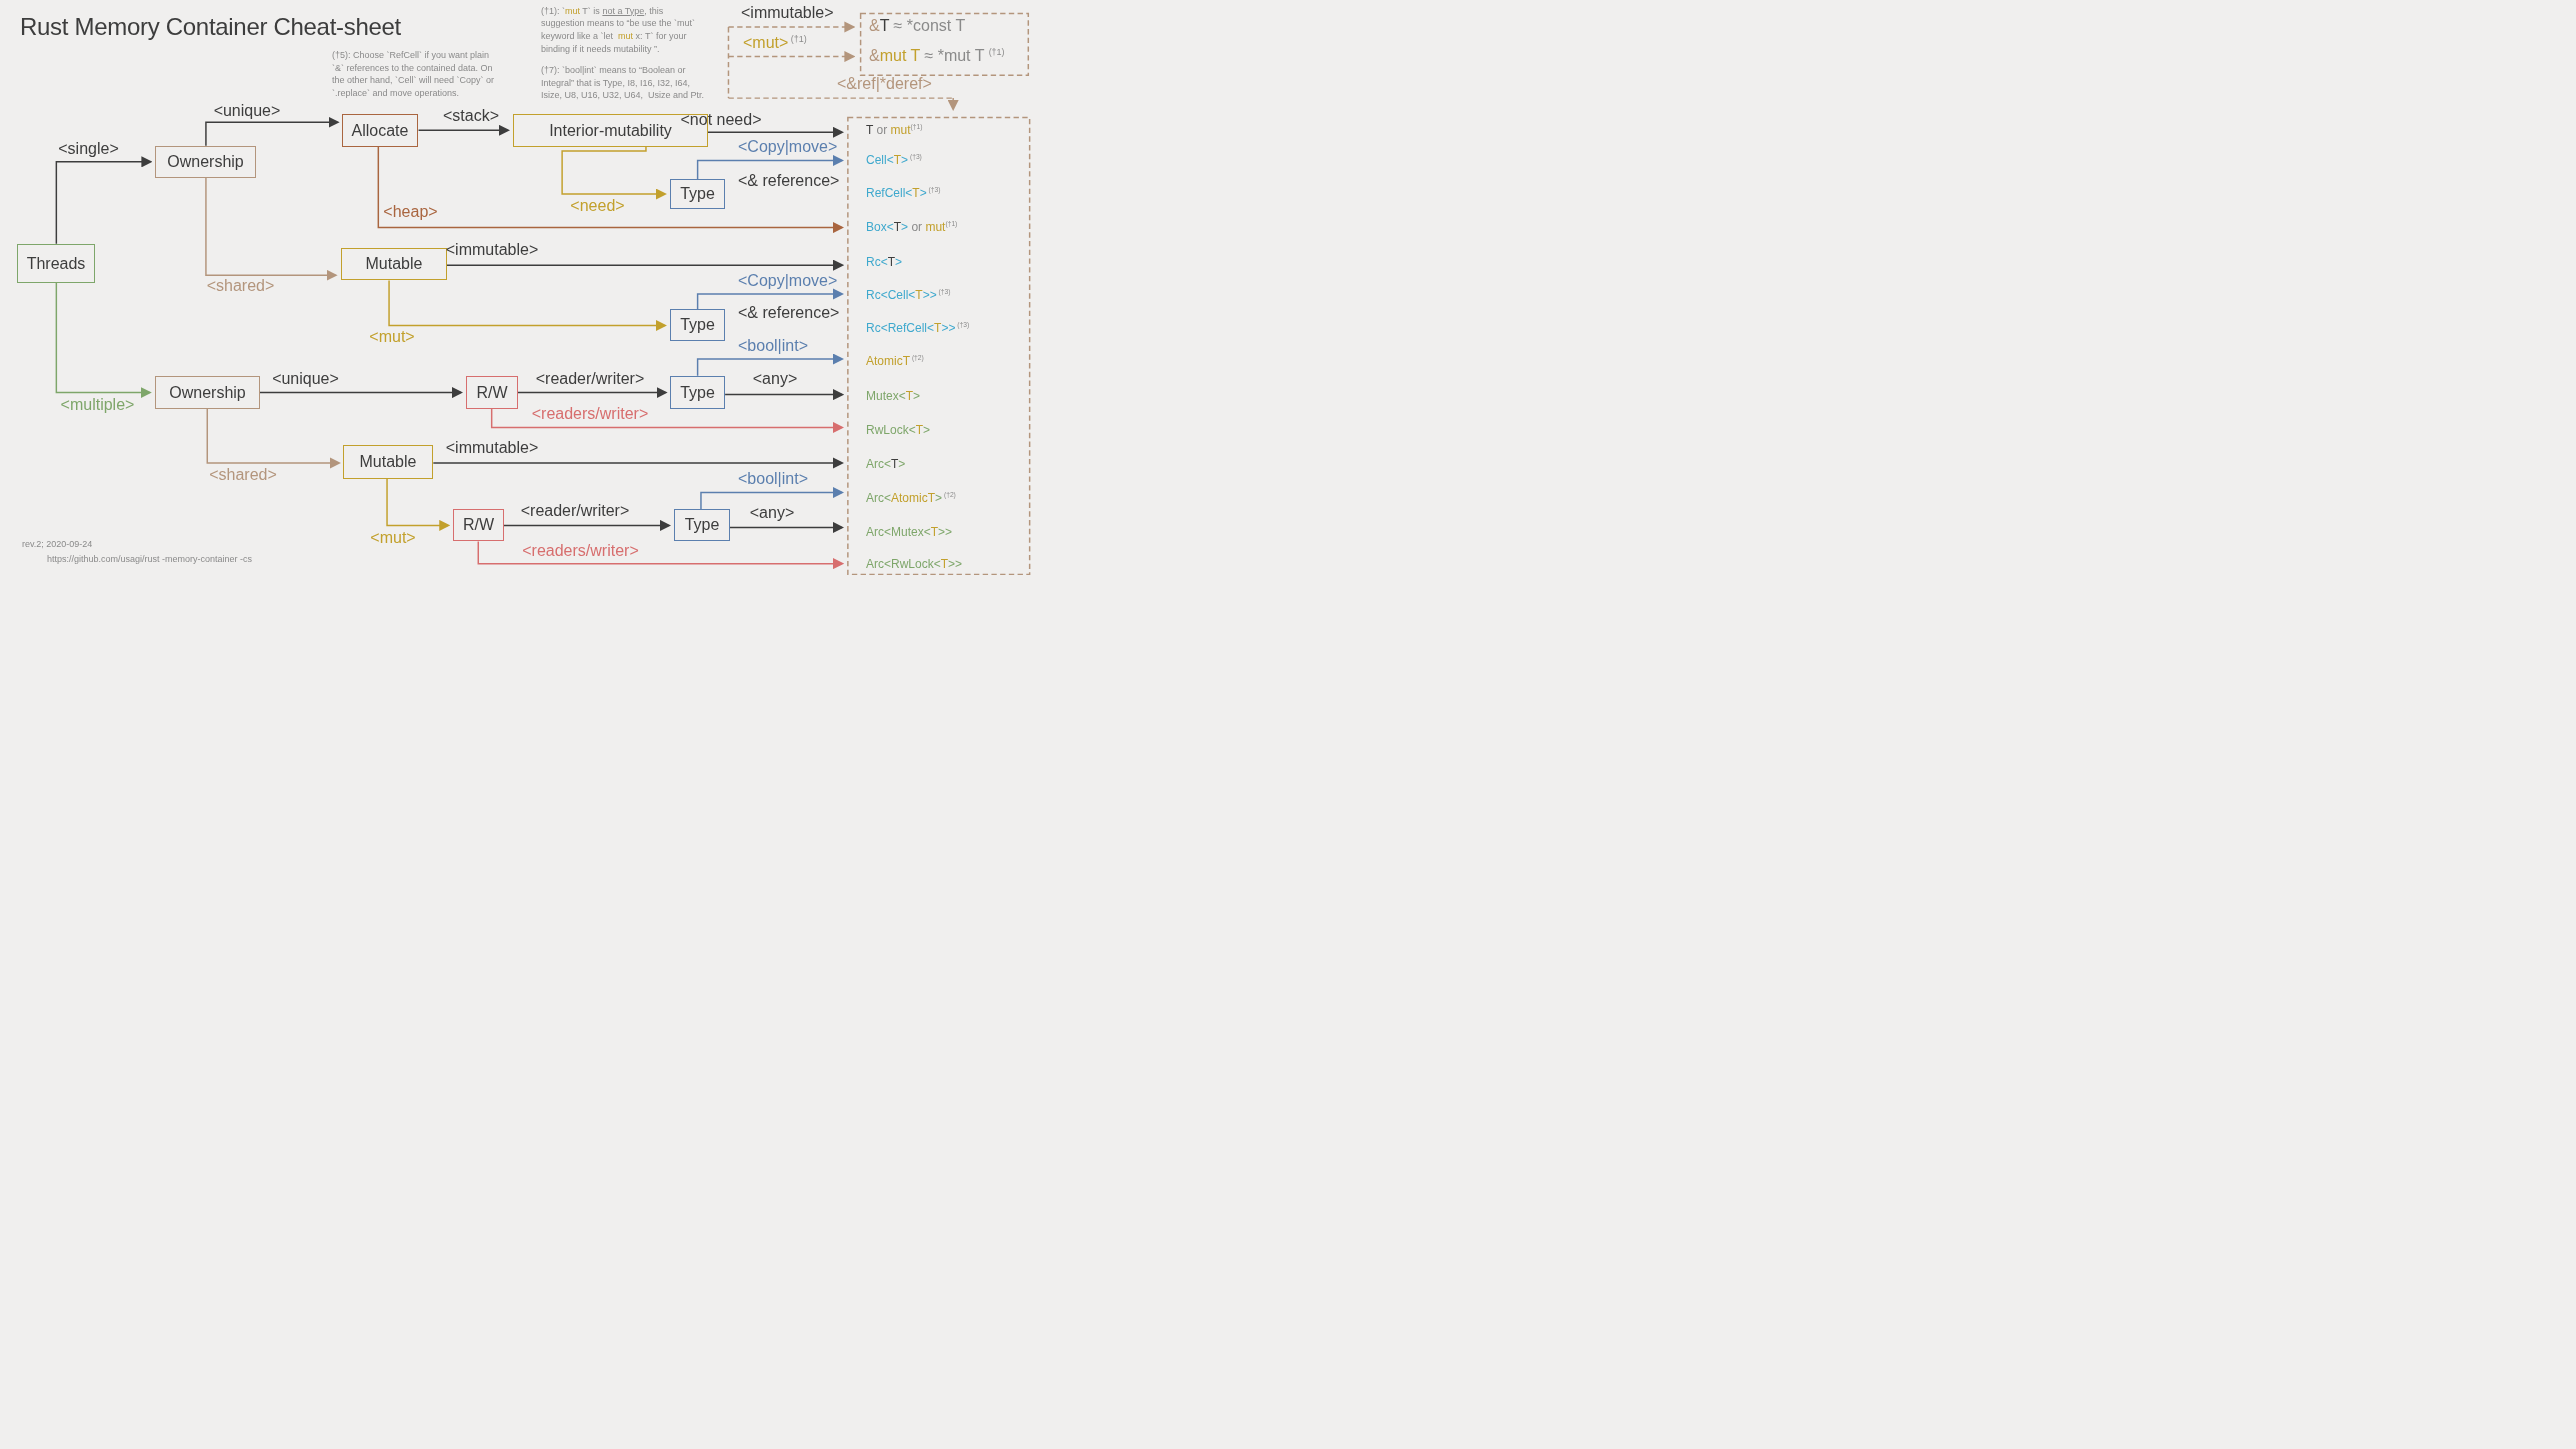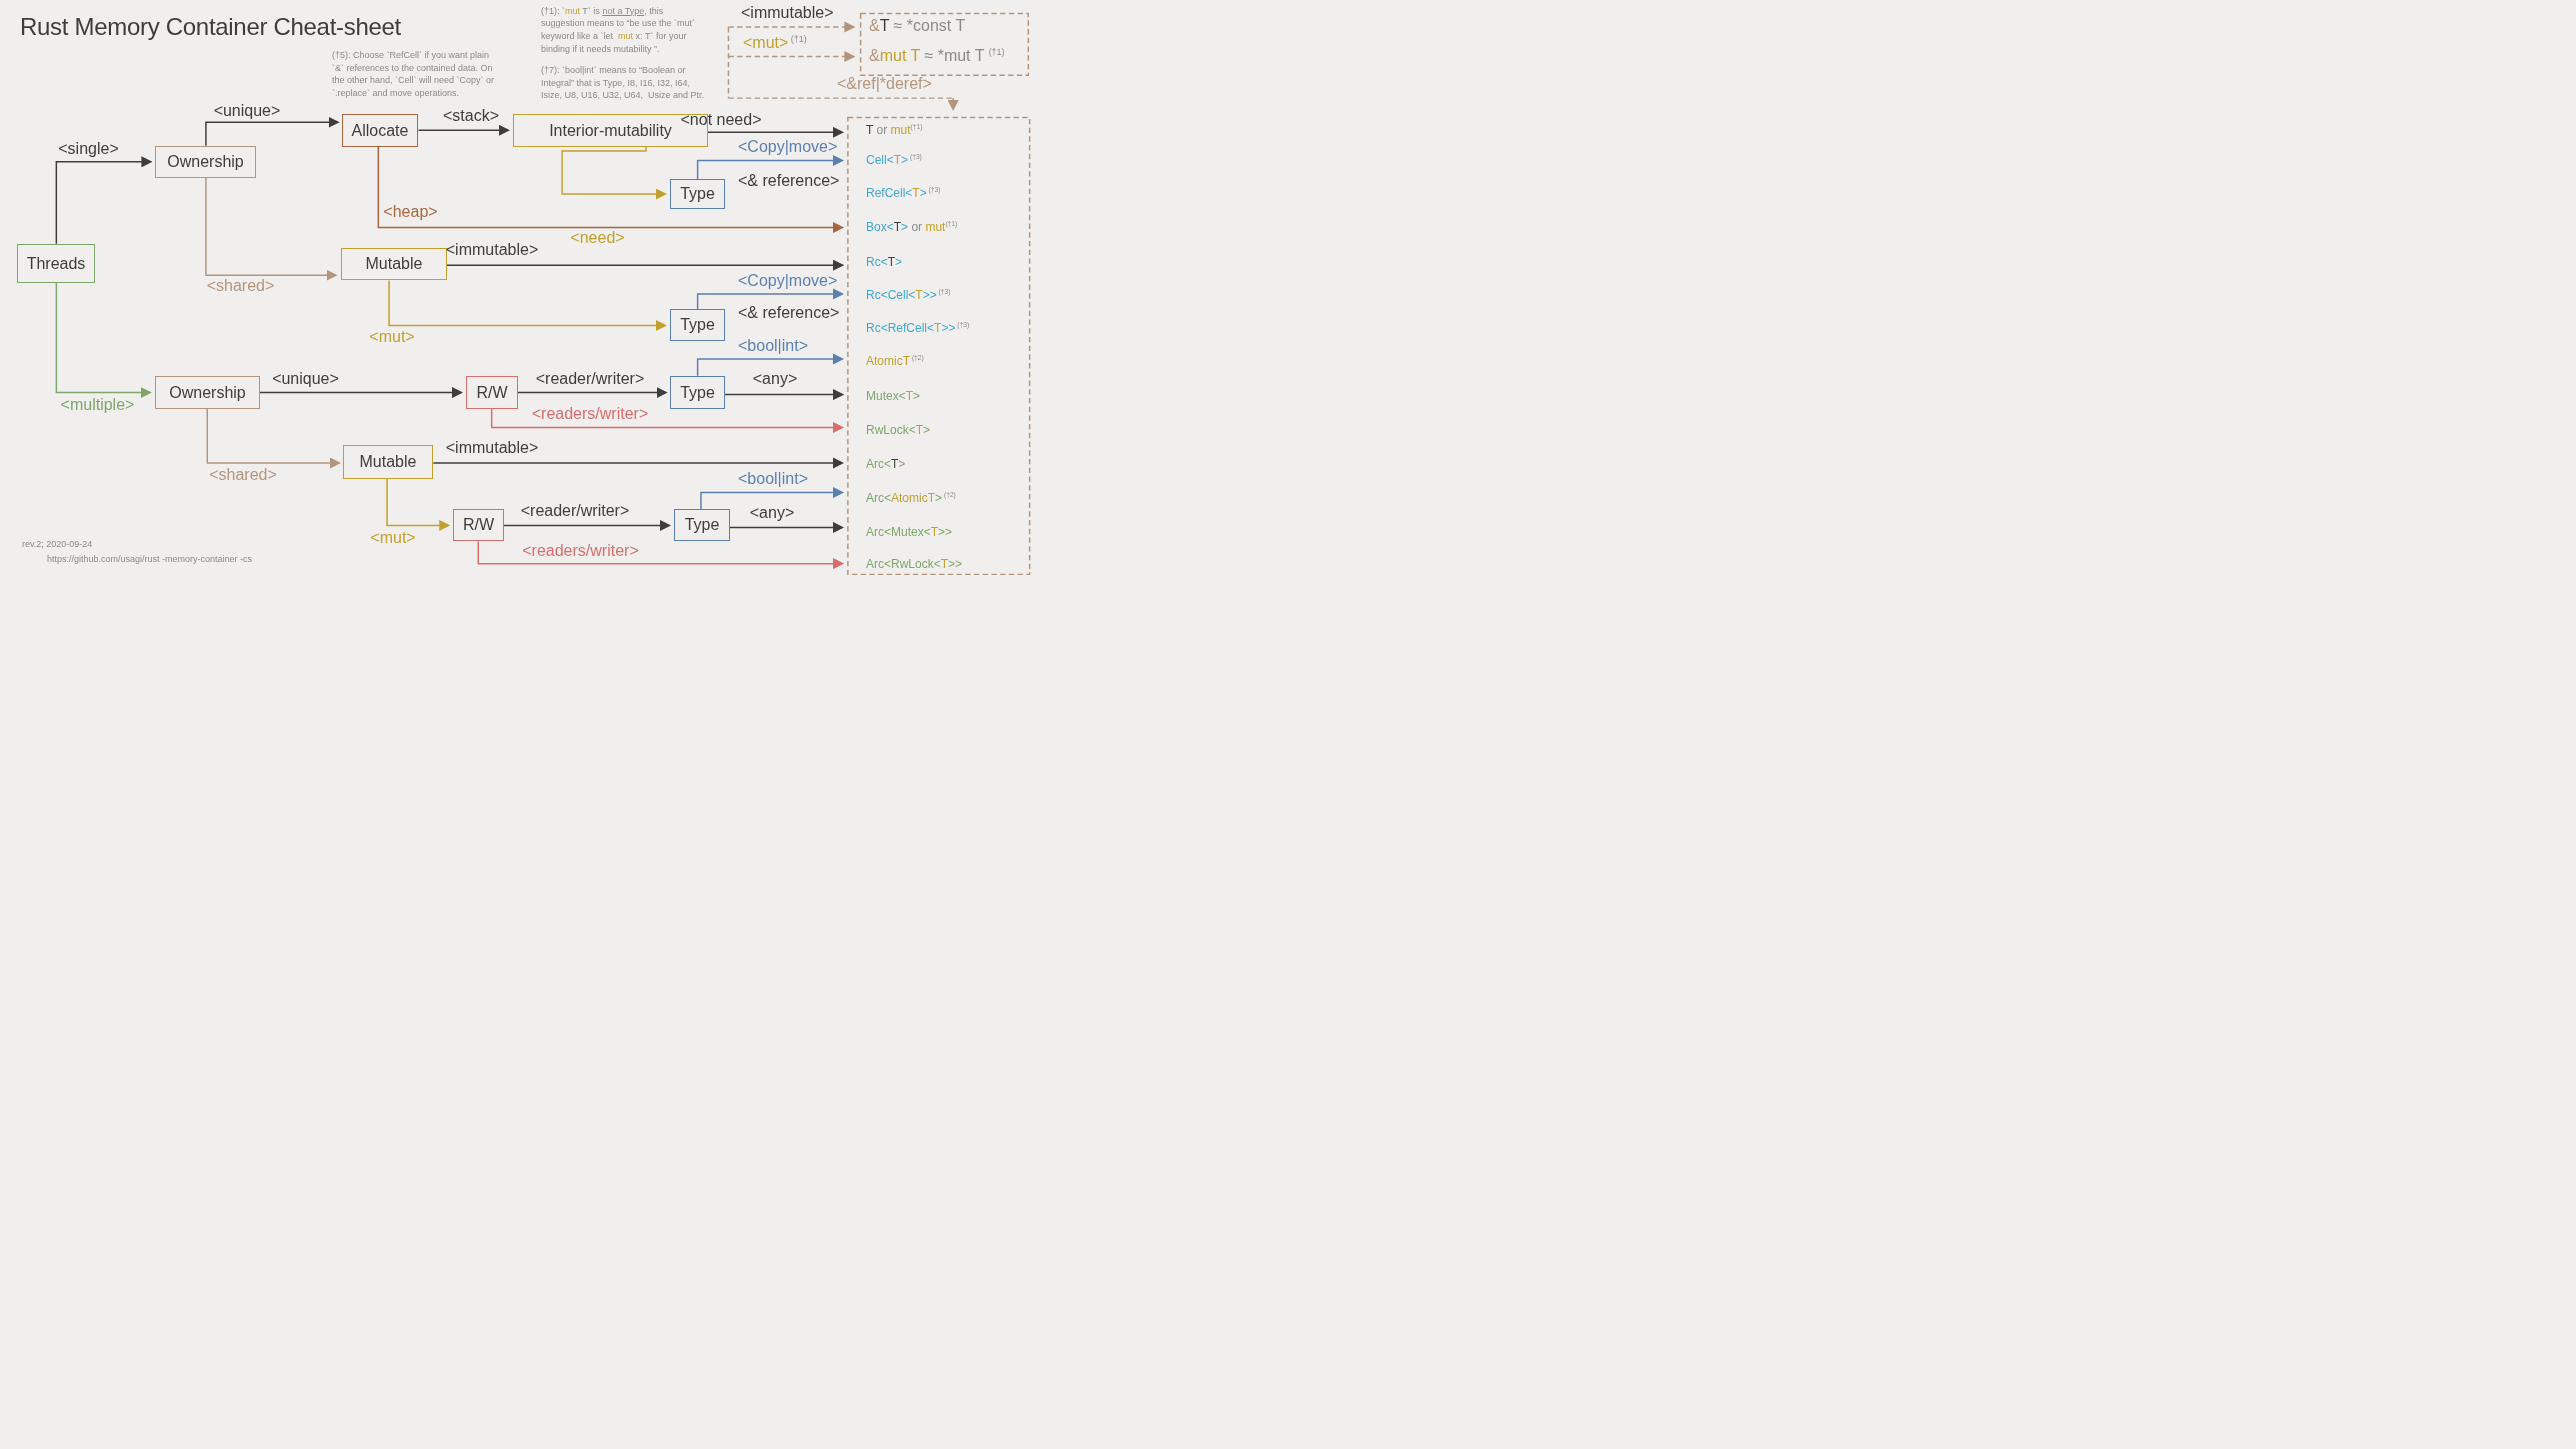--- a/index.html
+++ b/index.html
@@ -141,21 +141,21 @@
   <div class="node bd-blue" style="left:670px;top:376px;width:55px;height:33px;">Type</div>
   <div class="node bd-gold" style="left:343px;top:445px;width:90px;height:34px;">Mutable</div>
   <div class="node bd-red" style="left:453px;top:509px;width:51px;height:32px;">R/W</div>
   <div class="node bd-blue" style="left:674px;top:509px;width:56px;height:32px;">Type</div>
 
   <div class="lbl c-dark ta-c" style="left:50px;top:140px;width:77px;">&lt;single&gt;</div>
   <div class="lbl c-dark ta-c" style="left:205px;top:102px;width:84px;">&lt;unique&gt;</div>
   <div class="lbl c-dark ta-c" style="left:429px;top:107px;width:84px;">&lt;stack&gt;</div>
   <div class="lbl c-dark ta-c" style="left:654px;top:111px;width:134px;">&lt;not need&gt;</div>
   <div class="lbl c-rust ta-c" style="left:377px;top:203px;width:67px;">&lt;heap&gt;</div>
-  <div class="lbl c-gold ta-c" style="left:564px;top:197px;width:67px;margin-top:32px;">&lt;need&gt;</div>
+  <div class="lbl c-gold ta-c" style="left:564px;top:197px;width:67px;">&lt;need&gt;</div>
   <div class="lbl c-blue ta-r" style="left:738px;top:138px;width:99px;">&lt;Copy|move&gt;</div>
   <div class="lbl c-dark ta-r" style="left:738px;top:172px;width:99px;">&lt;&amp; reference&gt;</div>
   <div class="lbl c-dark ta-c" style="left:440px;top:241px;width:104px;">&lt;immutable&gt;</div>
   <div class="lbl c-tan ta-c" style="left:201px;top:277px;width:79px;">&lt;shared&gt;</div>
   <div class="lbl c-gold ta-c" style="left:368px;top:328px;width:48px;">&lt;mut&gt;</div>
   <div class="lbl c-blue ta-r" style="left:738px;top:272px;width:99px;">&lt;Copy|move&gt;</div>
   <div class="lbl c-dark ta-r" style="left:738px;top:304px;width:99px;">&lt;&amp; reference&gt;</div>
   <div class="lbl c-green ta-c" style="left:52px;top:396px;width:91px;">&lt;multiple&gt;</div>
   <div class="lbl c-dark ta-c" style="left:262px;top:370px;width:87px;">&lt;unique&gt;</div>
   <div class="lbl c-dark ta-c" style="left:523px;top:370px;width:134px;">&lt;reader/writer&gt;</div>

